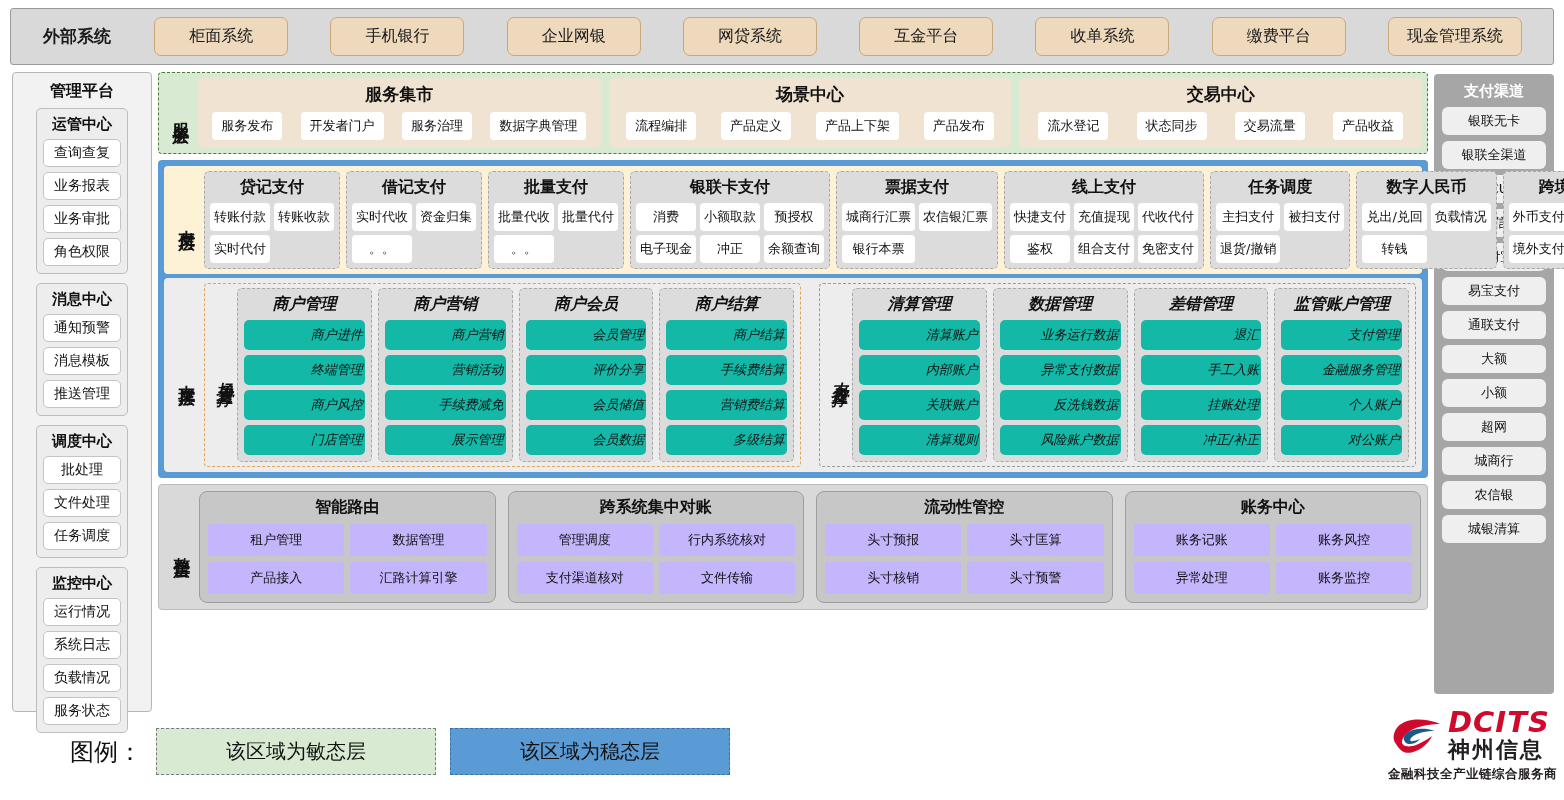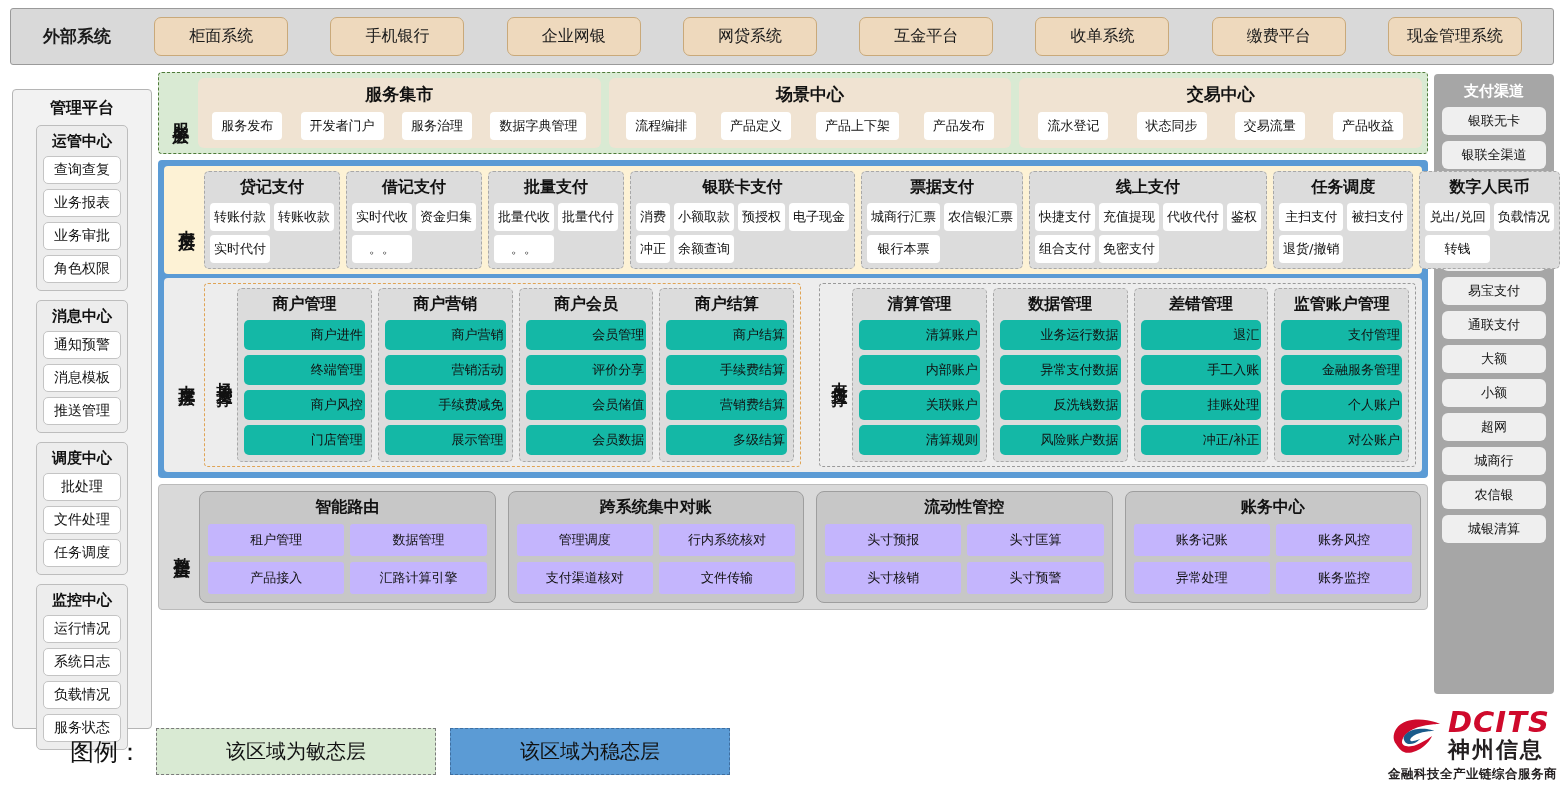--- a/index.html
+++ b/index.html
@@ -26,21 +26,20 @@
   .ext-chip {
     background: #eed9bd; border: 1px solid #c9a97a; border-radius: 7px;
     font-size: 16px; color: #1a1a1a; padding: 8px 0; width: 134px; text-align: center;
   }
 
   
   .mgmt {
     position: absolute; left: 12px; top: 72px; width: 140px; height: 640px;
     background: #f2f2f2; border: 1px solid #b5b5b5; border-radius: 4px;
     padding: 6px 23px;
-    margin-top: 17px;
   }
   .mgmt-title { font-size: 16px; font-weight: bold; text-align: center; margin: 2px 0 6px; color:#111; }
   .mgmt-group {
     background: #ededed; border: 1px solid #bdbdbd; border-radius: 5px;
     padding: 4px 6px 7px; margin-bottom: 9px;
   }
   .mgmt-group-title { font-size: 15px; font-weight: bold; text-align: center; margin: 2px 0 5px; color:#111; }
   .mgmt-item {
     background: #ffffff; border: 1px solid #c4c4c4; border-radius: 5px;
     font-size: 14px; text-align: center; padding: 4px 0; margin-bottom: 5px; color:#111;
@@ -94,31 +93,31 @@
     padding: 5px 6px; margin-bottom: 4px;
   }
   .pay-cols { flex: 1; display: flex; gap: 6px; }
   .pay-card {
     background: #dcdcdc; border: 1px dashed #a8a8a8; border-radius: 5px;
     padding: 3px 5px 5px; display: flex; flex-direction: column;
   }
   .pay-card-title { font-size: 16px; font-weight: bold; text-align:center; margin: 2px 0 5px; color:#111; }
   .pay-grid { display: grid; gap: 4px; }
   .pay-grid.c1 { grid-template-columns: 1fr 1fr; }
-  .pay-grid.c2 { grid-template-columns: 1fr 1fr 1fr 1fr; }
+  .pay-grid.c2 { grid-template-columns: 1fr 1fr 1fr; }
   .pay-cell {
     background: #ffffff; border-radius: 4px; font-size: 13px; color:#111;
     padding: 5px 4px; text-align: center; white-space: nowrap;
   }
 
   
   .sup-layer {
     background: #ededed; border-radius: 4px; display: flex; align-items: stretch; padding: 5px 6px;
   }
-  .sup-cols { flex: 1; display: flex; gap: 18px; }
+  .sup-cols { flex: 1; display: flex; gap: 18px; font-style: italic; }
   .sup-block {
     flex: 1; display: flex; align-items: stretch; padding: 4px 6px; border-radius: 4px;
   }
   .sup-block.scene { border: 1px dashed #e0a455; background: #ededed; }
   .sup-block.paysup { border: 1px dashed #9a9a9a; background: #ededed; }
   .sup-sublabel {
     width: 26px; flex: none; display:flex; align-items:center; justify-content:center;
     font-size: 16px; font-weight: bold; writing-mode: vertical-rl; letter-spacing: 3px; color:#111;
   }
   .sup-cards { flex: 1; display: flex; gap: 6px; }

